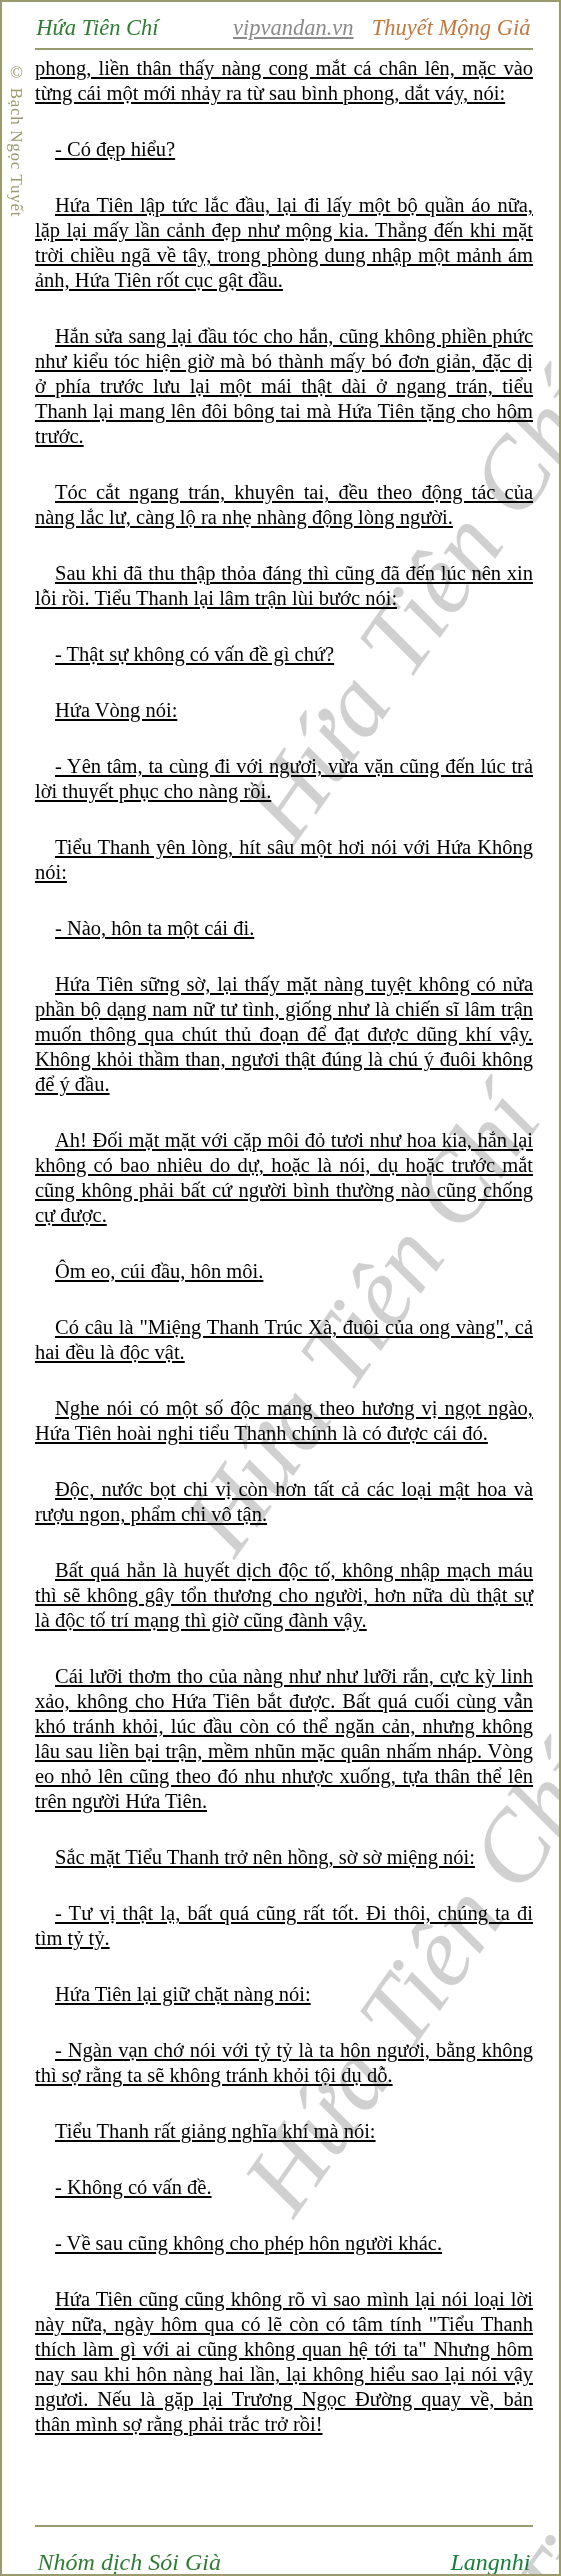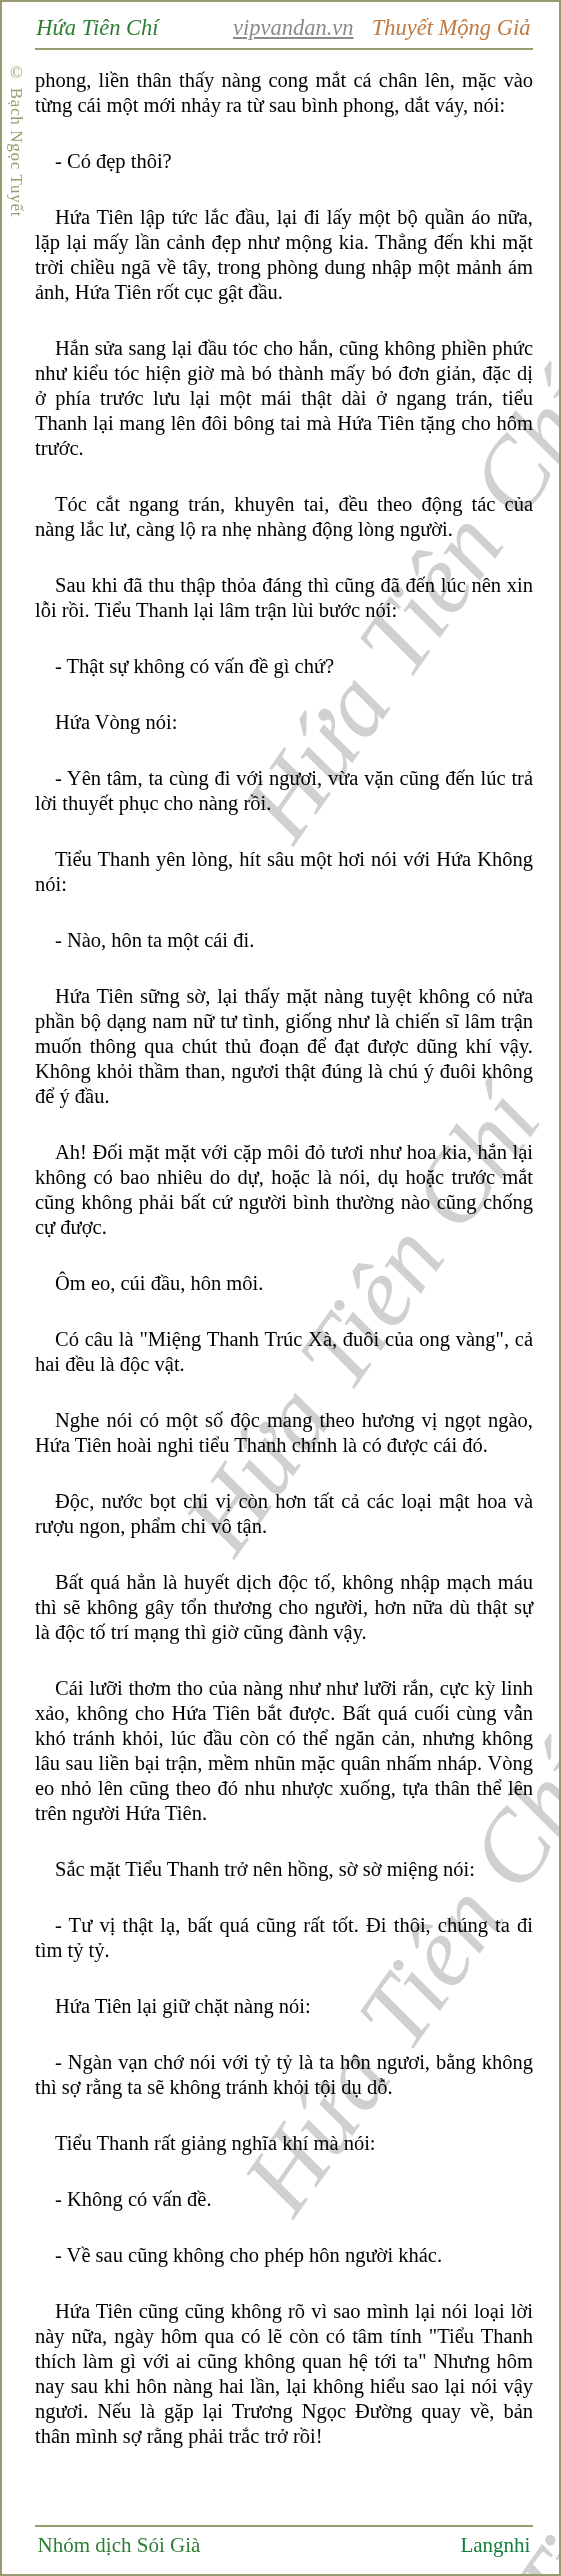--- a/index.html
+++ b/index.html
@@ -17,32 +17,32 @@
   .h-center { left: 198px; color: #8a8a8a; text-decoration: underline; }
   .h-right { right: 2.6px; color: #c07a40; }
   .side-copyright {
     position: absolute; left: 4px; top: 61px;
     writing-mode: vertical-rl; font-size: 17px; color: #9a9a6e; letter-spacing: 0.7px;
   }
   .content {
     position: absolute; left: 33px; top: 50px; width: 498px;
     font-size: 20.5px; line-height: 25px; color: #000;
   }
-  .content p { margin: 16px 0 31px 0; text-align: justify; text-indent: 20px; }
+  .content p { margin: 4px 0 31px 0; text-align: justify; text-indent: 20px; text-decoration: underline; }
   .watermark {
     position: absolute; font-style: italic; font-size: 99px; color: #d0d0d0;
     transform: rotate(-55deg); transform-origin: left top; white-space: nowrap;
     pointer-events: none; z-index: 0;
   }
   .content { z-index: 1; }
   .footer {
     position: absolute; left: 33px; top: 2523px; width: 498px; height: 46px;
     border-top: 2px solid #9a9a6e;
   }
-  .footer span { position: absolute; top: 4px; font-size: 21px; line-height: 29px; }
+  .footer span { position: absolute; top: 21px; font-style: italic; font-size: 24px; line-height: 29px; }
   .f-left { left: 2.6px; color: #2e7d32; }
   .f-right { right: 2.6px; color: #15803d; }
 </style>
 </head>
 <body>
 
 <div class="page">
 
   <div class="watermark" style="left:218px; top:793px;">Hứa Tiên Chí</div>
   <div class="watermark" style="left:159px; top:1506px;">Hứa Tiên Chí</div>
@@ -52,21 +52,21 @@
   <div class="header">
     <span class="h-left">Hứa Tiên Chí</span>
     <span class="h-center">vipvandan.vn</span>
     <span class="h-right">Thuyết Mộng Giả</span>
   </div>
 
   <div class="side-copyright">© Bạch Ngọc Tuyết</div>
 
   <div class="content">
     <p style="text-indent:0">phong, liền thân thấy nàng cong mắt cá chân lên, mặc vào từng cái một mới nhảy ra từ sau bình phong, dắt váy, nói:</p>
-    <p>- Có đẹp thôi?</p>
+    <p>- Có đẹp hiểu?</p>
     <p>Hứa Tiên lập tức lắc đầu, lại đi lấy một bộ quần áo nữa, lặp lại mấy lần cảnh đẹp như mộng kia. Thẳng đến khi mặt trời chiều ngã về tây, trong phòng dung nhập một mảnh ám ảnh, Hứa Tiên rốt cục gật đầu.</p>
     <p>Hắn sửa sang lại đầu tóc cho hắn, cũng không phiền phức như kiểu tóc hiện giờ mà bó thành mấy bó đơn giản, đặc dị ở phía trước lưu lại một mái thật dài ở ngang trán, tiểu Thanh lại mang lên đôi bông tai mà Hứa Tiên tặng cho hôm trước.</p>
     <p>Tóc cắt ngang trán, khuyên tai, đều theo động tác của nàng lắc lư, càng lộ ra nhẹ nhàng động lòng người.</p>
     <p>Sau khi đã thu thập thỏa đáng thì cũng đã đến lúc nên xin lỗi rồi. Tiểu Thanh lại lâm trận lùi bước nói:</p>
     <p>- Thật sự không có vấn đề gì chứ?</p>
     <p>Hứa Vòng nói:</p>
     <p>- Yên tâm, ta cùng đi với ngươi, vừa vặn cũng đến lúc trả lời thuyết phục cho nàng rồi.</p>
     <p>Tiểu Thanh yên lòng, hít sâu một hơi nói với Hứa Không nói:</p>
     <p>- Nào, hôn ta một cái đi.</p>
     <p>Hứa Tiên sững sờ, lại thấy mặt nàng tuyệt không có nửa phần bộ dạng nam nữ tư tình, giống như là chiến sĩ lâm trận muốn thông qua chút thủ đoạn để đạt được dũng khí vậy. Không khỏi thầm than, ngươi thật đúng là chú ý đuôi không để ý đầu.</p>

